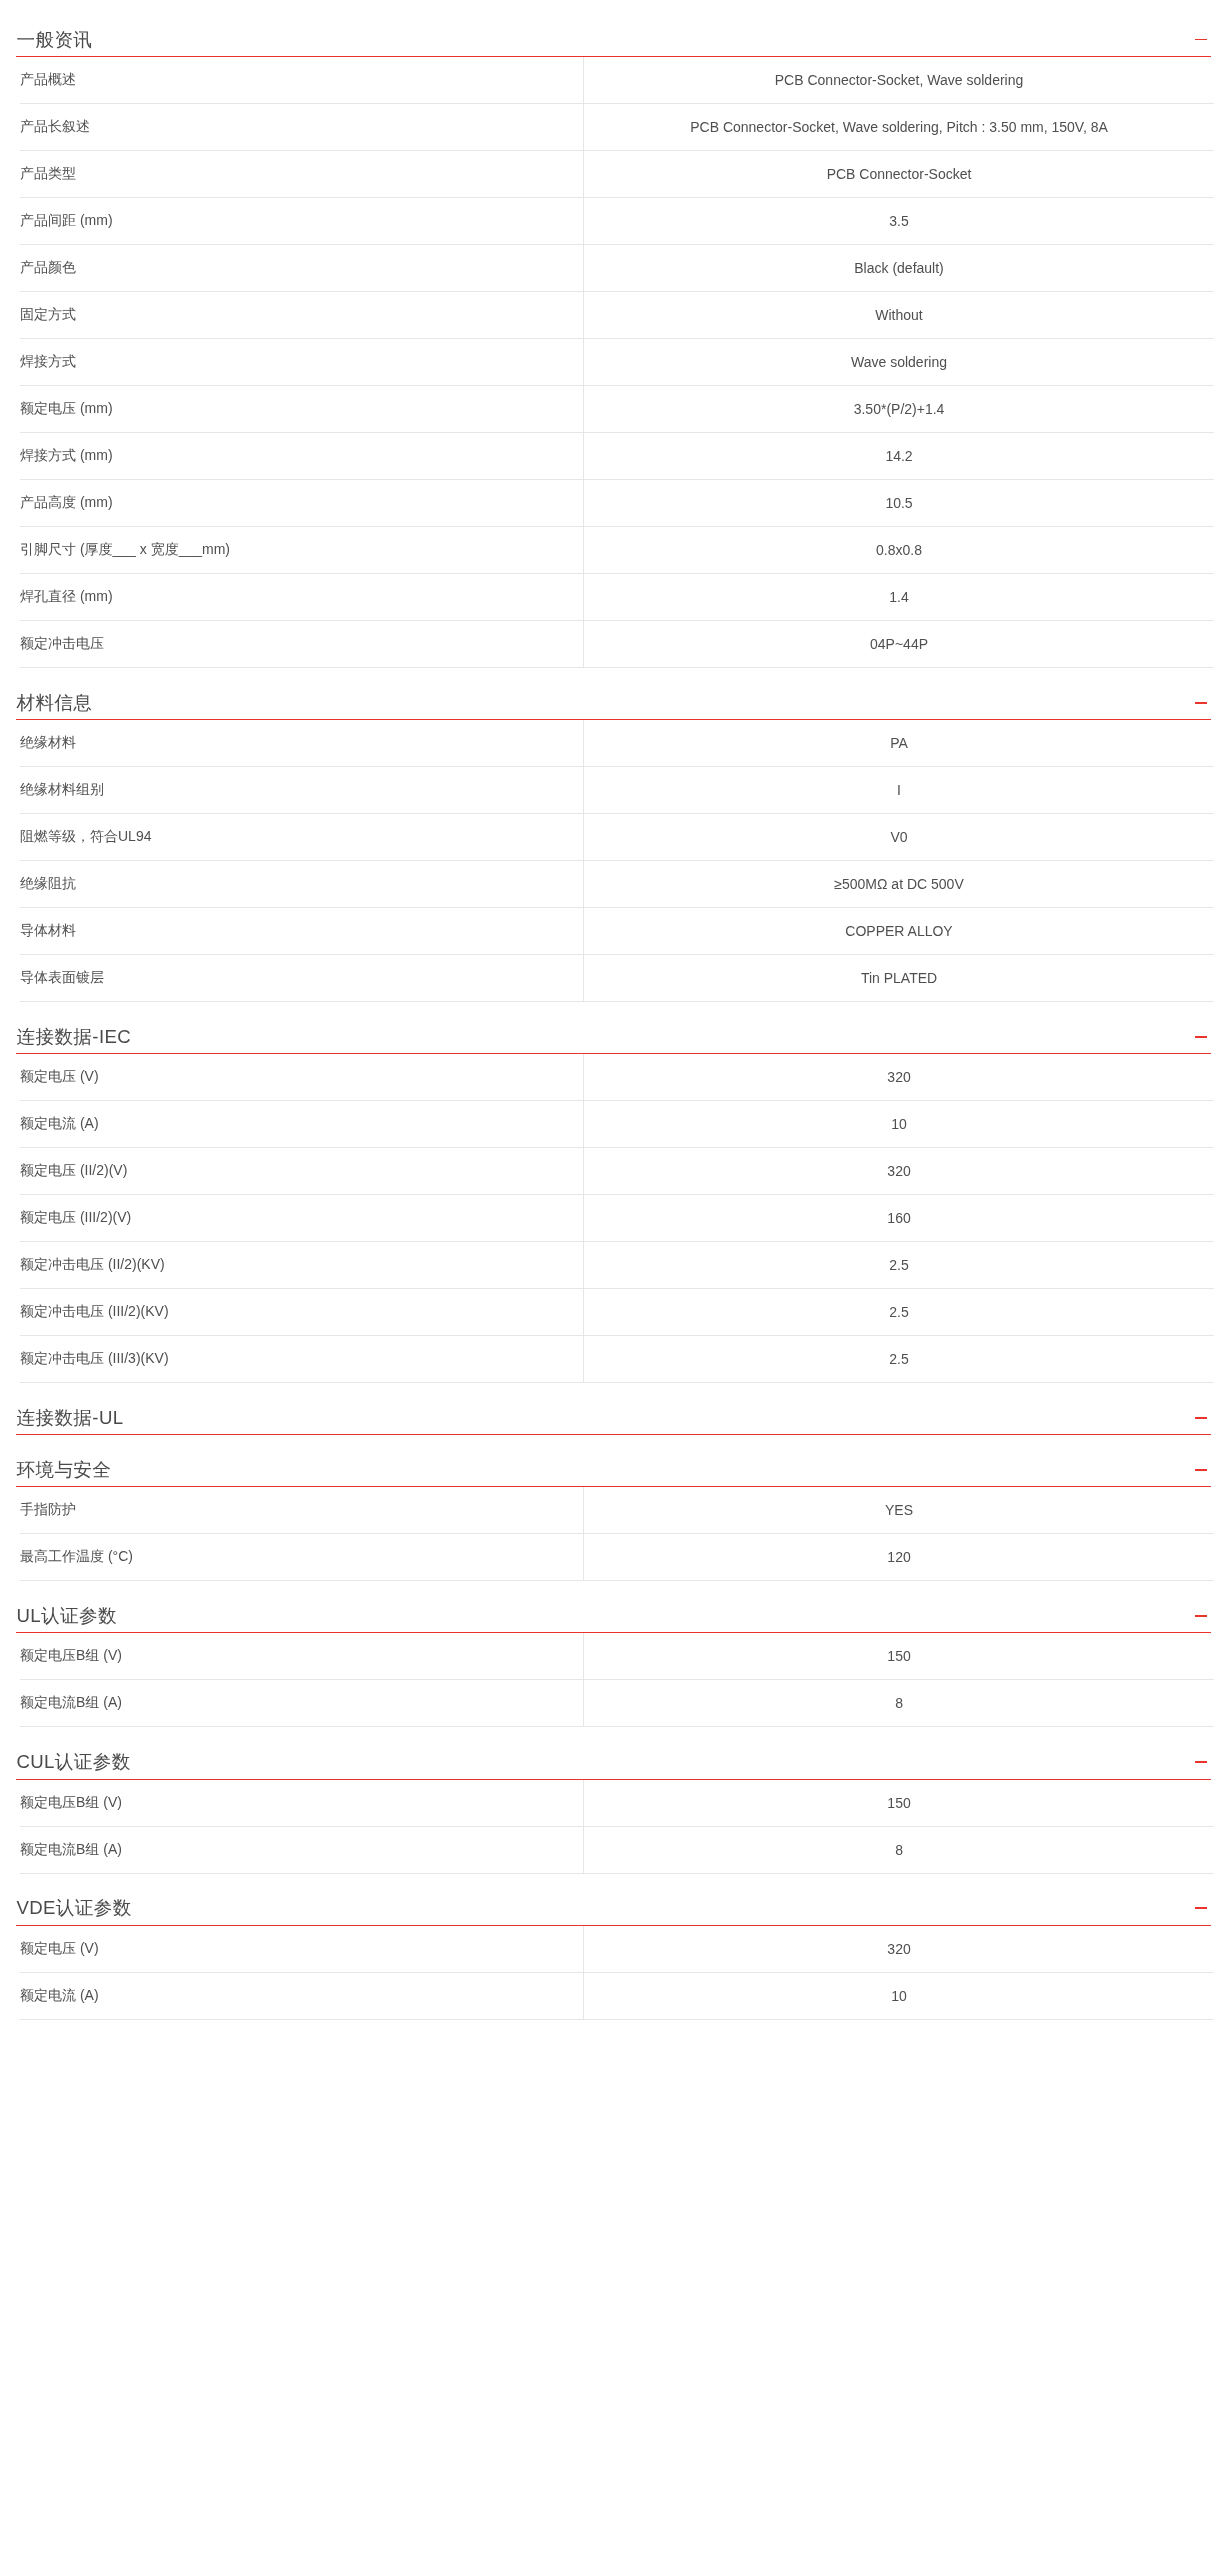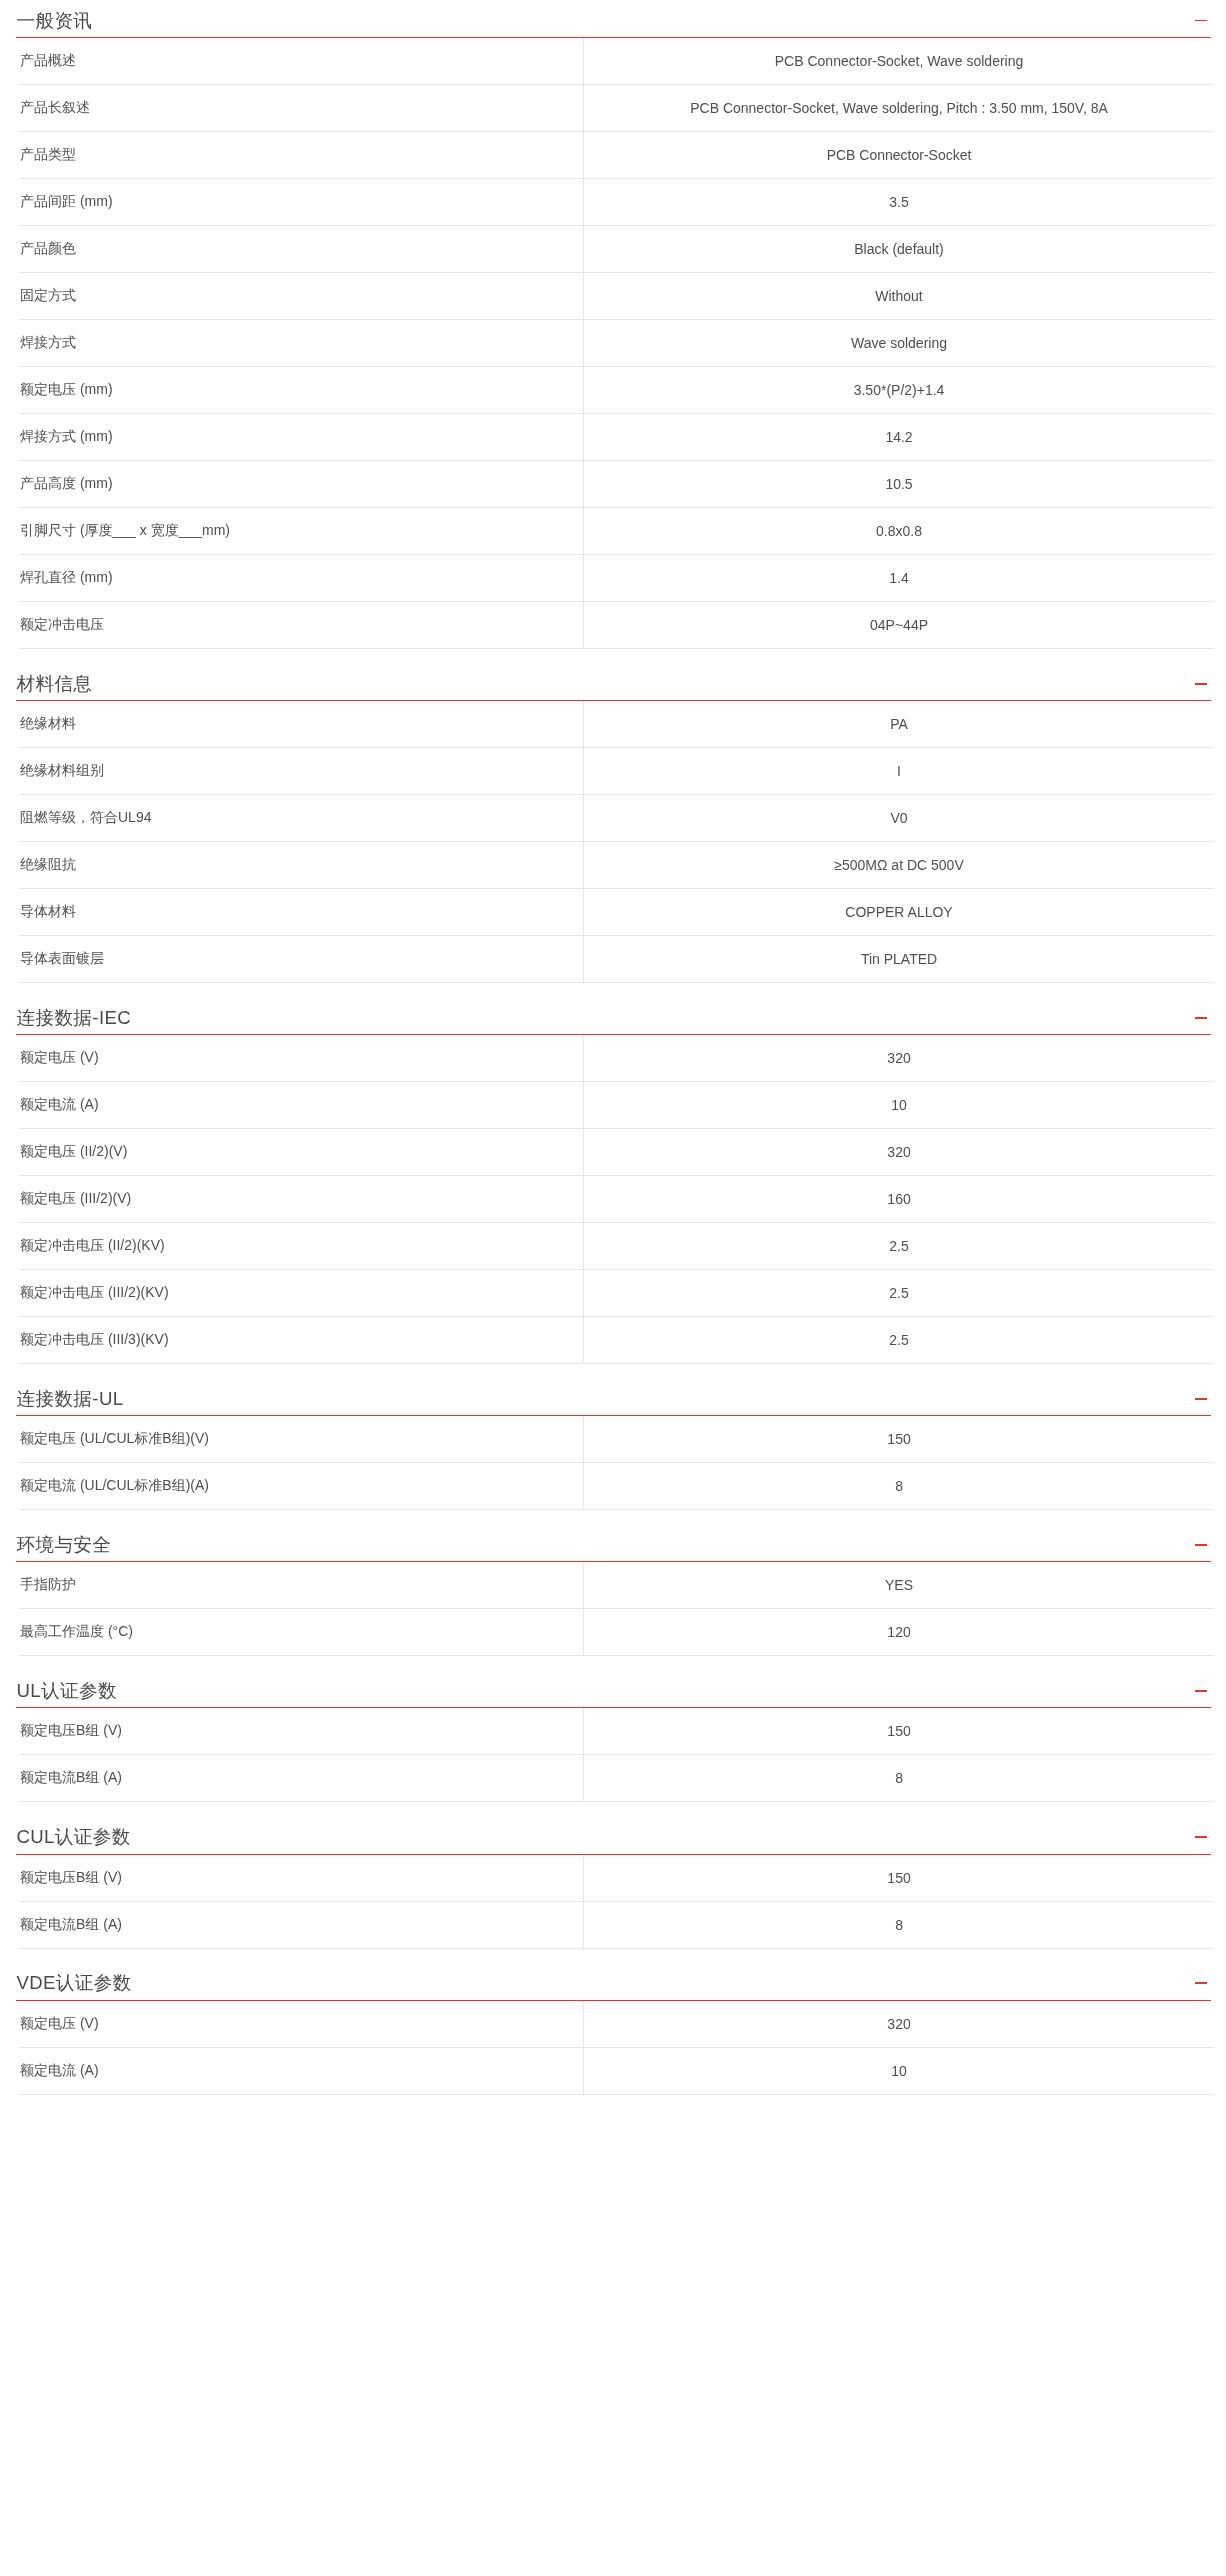--- a/index.html
+++ b/index.html
@@ -73,21 +73,21 @@
     box-sizing: border-box;
   }
   td.value {
     text-align: center;
     color: #4f4f4f;
   }
   .section + .section .section-header {
     margin-top: 25px;
   }
   .section:first-child .section-header {
-    margin-top: 11px;
+    margin-top: 30px;
   }
 </style>
 </head>
 <body>
 
 <div class="page">
   <div id="sections-root">
       <div class="section">
         <div class="section-header">
           <div class="section-title">一般资讯</div>
@@ -228,32 +228,20 @@
           </tbody>
         </table>
       </div>
       <div class="section">
         <div class="section-header">
           <div class="section-title">连接数据-UL</div>
           <div class="collapse-toggle">
             <span class="bar"></span>
           </div>
         </div>
-        <table class="spec">
-          <tbody>
-            <tr>
-              <td class="label">额定电压 (UL/CUL标准B组)(V)</td>
-              <td class="value">150</td>
-            </tr>
-            <tr>
-              <td class="label">额定电流 (UL/CUL标准B组)(A)</td>
-              <td class="value">8</td>
-            </tr>
-          </tbody>
-        </table>
       </div>
       <div class="section">
         <div class="section-header">
           <div class="section-title">环境与安全</div>
           <div class="collapse-toggle">
             <span class="bar"></span>
           </div>
         </div>
         <table class="spec">
           <tbody>

